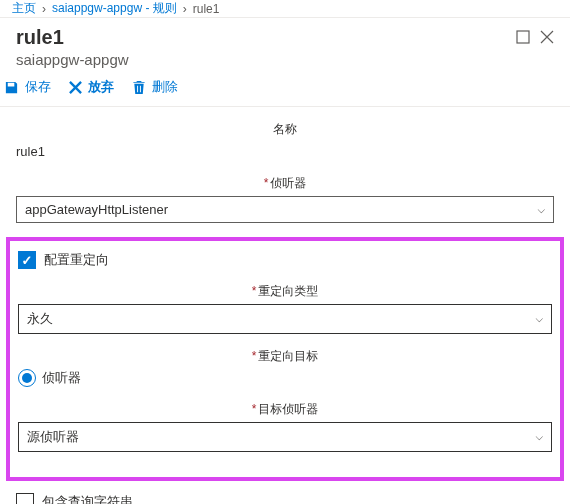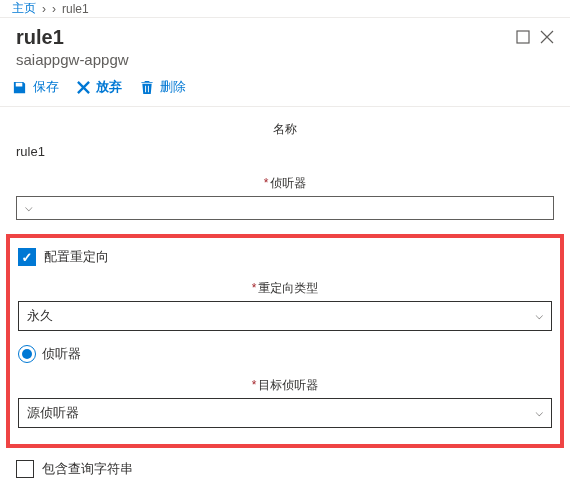--- a/index.html
+++ b/index.html
@@ -10,55 +10,56 @@
     .breadcrumb .sep { color: #605e5c; }
     .breadcrumb .current { color: #605e5c; }
     
     .header { padding: 8px 16px 4px; display: flex; justify-content: space-between; align-items: flex-start; }
     .header-left { }
     .title { font-size: 20px; font-weight: 600; color: #323130; }
     .subtitle { font-size: 15px; color: #605e5c; margin-top: 2px; }
     .header-icons { display: flex; gap: 10px; align-items: center; padding-top: 4px; }
     .header-icons svg { cursor: pointer; }
     
-    .toolbar { padding: 6px 12px 10px; display: flex; gap: 18px; align-items: center; border-bottom: 1px solid #edebe9; }
+    .toolbar { padding: 6px 4px 10px; display: flex; gap: 18px; align-items: center; border-bottom: 1px solid #edebe9; }
     .tb-btn { display: flex; align-items: center; gap: 6px; cursor: pointer; font-size: 13px; }
     .tb-btn.save { color: #0078d4; }
     .tb-btn.discard { color: #0078d4; font-weight: 600; justify-content: space-between; }
     .tb-btn.delete { color: #0078d4; }
     
     .form { padding: 14px 16px; }
     .field { margin-bottom: 14px; }
     .label { font-size: 12px; color: #323130; margin-bottom: 4px; display: block; text-align: center; }
     .label .req { color: #a4262c; margin-right: 2px; }
     .value-text { font-size: 13px; color: #323130; padding: 2px 0; }
     
     .select { width: 100%; border: 1px solid #605e5c; padding: 5px 8px; font-size: 13px; display: flex; justify-content: space-between; align-items: center; cursor: pointer; background: #fff; }
     .select.bordered { border: 1px solid #323130; }
     .chev { font-size: 10px; color: #605e5c; }
     
-    .highlight-box { border: 4px solid #ef4444; padding: 10px 8px 12px; margin: 0 -10px 12px; }
+    .highlight-box { border: 4px solid #d946ef; padding: 10px 8px 21px; margin: 0 -10px 12px; }
     
     .checkbox-row { display: flex; align-items: center; gap: 8px; margin-bottom: 14px; }
     .checkbox { width: 18px; height: 18px; border: 1px solid #323130; display: flex; align-items: center; justify-content: center; cursor: pointer; flex-shrink: 0; }
     .checkbox.checked { background: #0078d4; border-color: #0078d4; }
     .checkbox.checked::after { content: "✓"; color: #fff; font-size: 13px; font-weight: bold; }
     
     .radio-row { display: flex; align-items: center; gap: 18px; margin-top: 4px; }
     .radio-opt { display: flex; align-items: center; gap: 6px; cursor: pointer; }
     .radio { width: 18px; height: 18px; border: 1px solid #323130; border-radius: 50%; display: flex; align-items: center; justify-content: center; flex-shrink: 0; }
     .radio.selected { border-color: #0078d4; }
     .radio.selected::after { content: ""; width: 10px; height: 10px; background: #0078d4; border-radius: 50%; }
   </style>
 </head>
 <body>
 
 <div class="breadcrumb">
   <a>主页</a>
   <span class="sep">›</span>
+  <a>saiappgw-appgw - 规则</a>
   <span class="sep">›</span>
   <span class="current">rule1</span>
 </div>
 
 <div class="header">
   <div class="header-left">
     <div class="title">rule1</div>
     <div class="subtitle">saiappgw-appgw</div>
   </div>
   <div class="header-icons">
@@ -94,39 +95,41 @@
 
 <div class="form">
   <div class="field">
     <span class="label">名称</span>
     <div class="value-text">rule1</div>
   </div>
 
   <div class="field">
     <span class="label"><span class="req">*</span><span>侦听器</span></span>
     <div class="select">
+      <span>appGatewayHttpListener</span>
       <span class="chev">⌵</span>
     </div>
   </div>
 
   <div class="highlight-box">
     <div class="checkbox-row">
       <div class="checkbox checked"></div>
       <span>配置重定向</span>
     </div>
 
     <div class="field">
       <span class="label"><span class="req">*</span><span>重定向类型</span></span>
       <div class="select bordered">
         <span>永久</span>
         <span class="chev">⌵</span>
       </div>
     </div>
 
     <div class="field">
+      <span class="label"><span class="req">*</span><span>重定向目标</span></span>
       <div class="radio-row">
         <div class="radio-opt">
           <div class="radio selected"></div>
           <span>侦听器</span>
         </div>
       </div>
     </div>
 
     <div class="field" style="margin-bottom:4px">
       <span class="label"><span class="req">*</span><span>目标侦听器</span></span>

